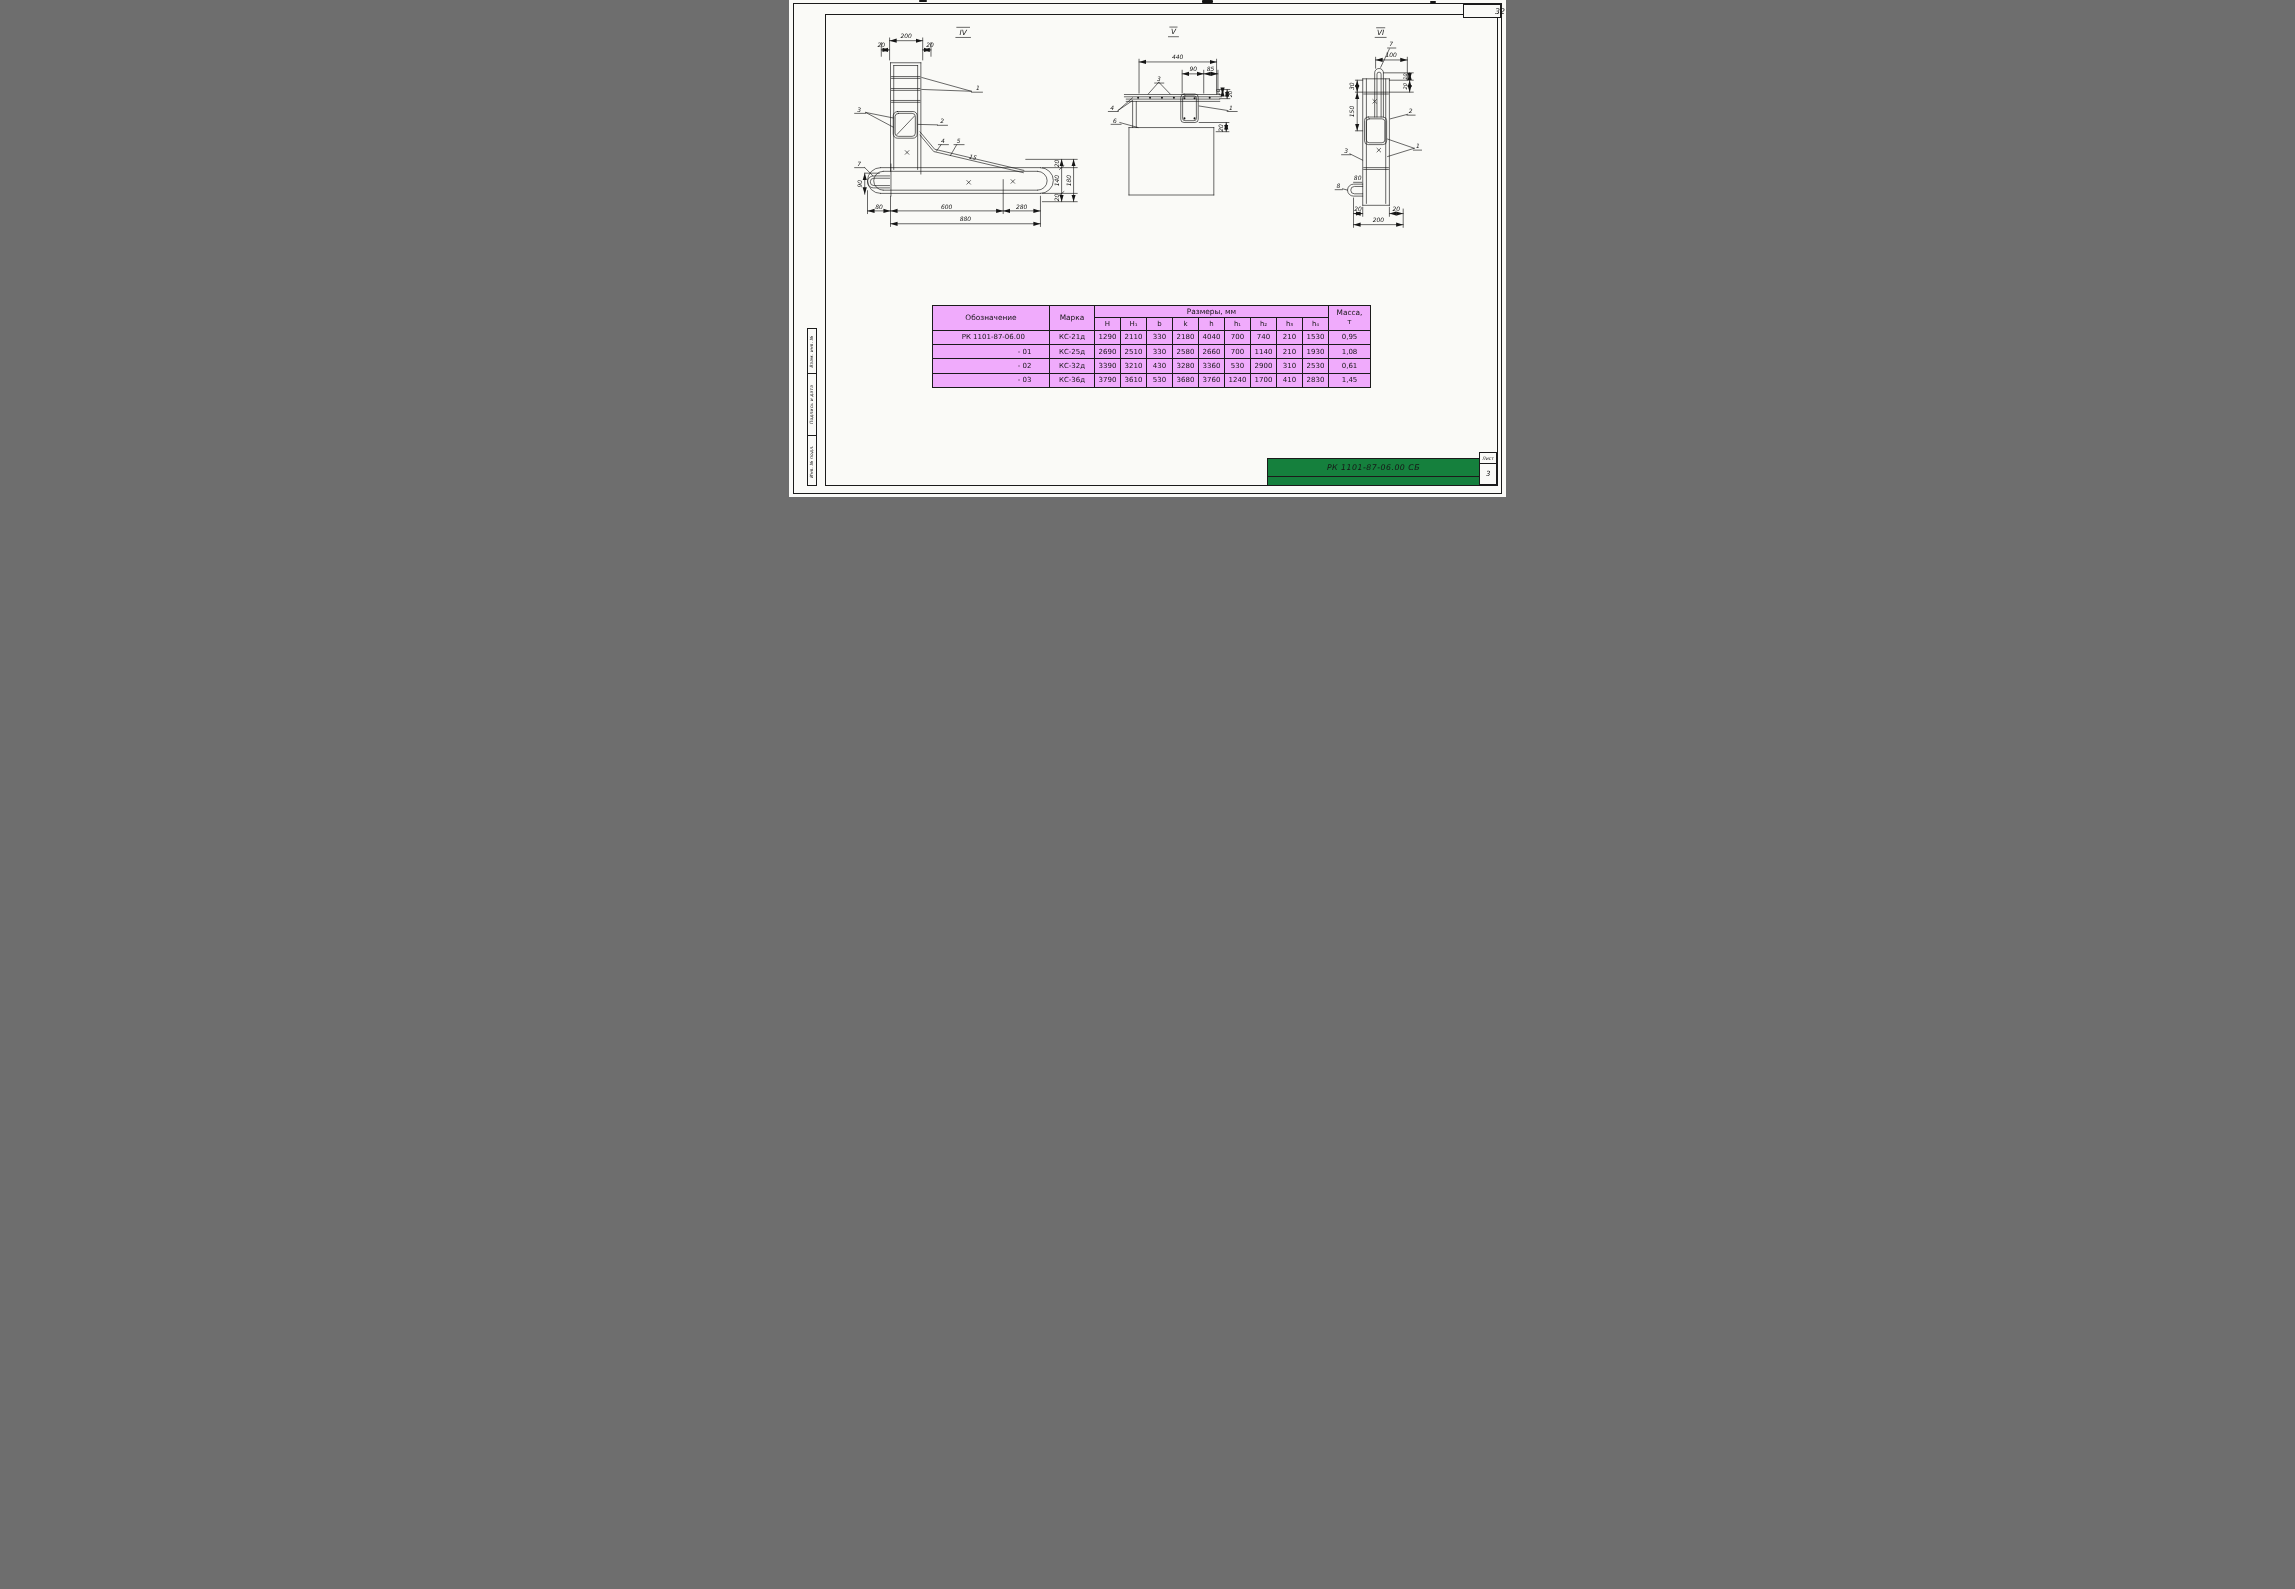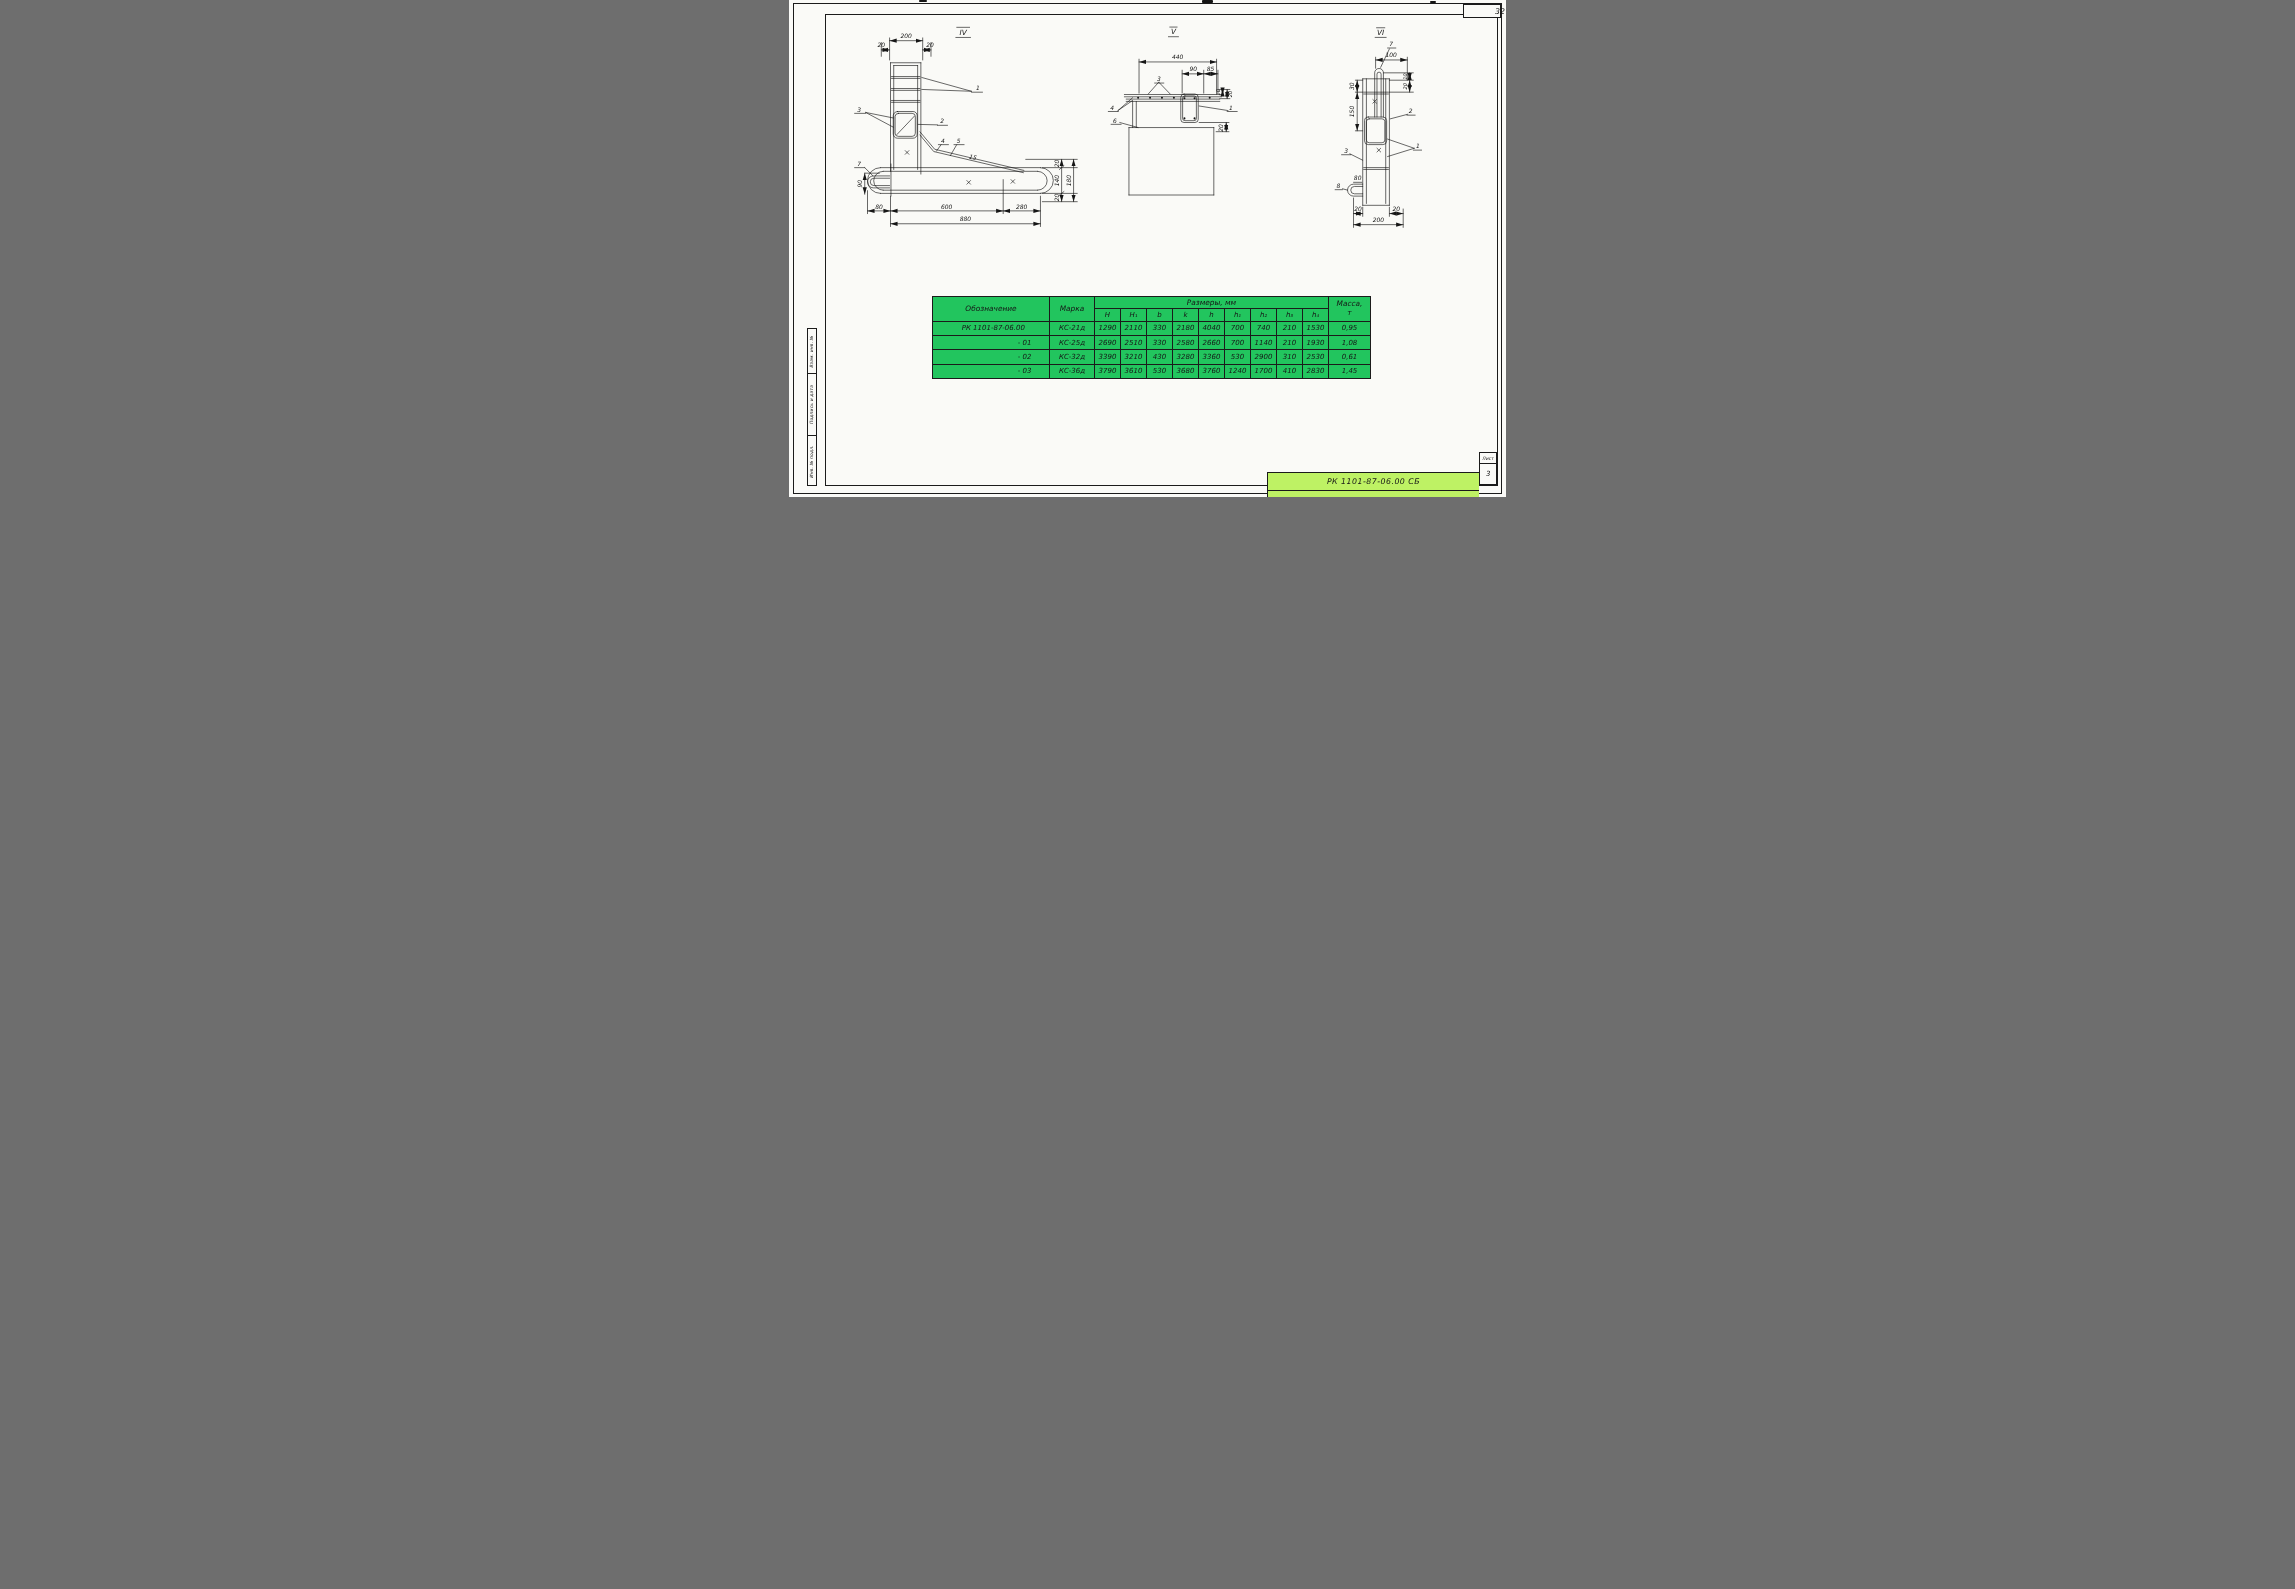--- a/index.html
+++ b/index.html
@@ -17,35 +17,35 @@
   svg .t-title { font-size:16px; }
   svg .t-small { font-size:11px; }
 
   
   .stamp-col { position:absolute; left:17.5px; top:328px; width:10px; height:158px; border:0.7px solid #1b1b1b; background:#fafaf7; }
   .stamp-cell { position:relative; display:flex; align-items:center; justify-content:center; border-bottom:0.7px solid #1b1b1b; }
   .stamp-cell:last-child { border-bottom:none; }
   .stamp-cell span { transform:rotate(-90deg); white-space:nowrap; font-size:4.4px; font-style:italic; letter-spacing:0.2px; }
 
   
-  .spec-table { position:absolute; left:143px; top:296px; border-collapse:collapse; font-style:italic; background:#22c55e; }
+  .spec-table { position:absolute; left:143px; top:305px; border-collapse:collapse; background:#f0abfc; }
   .spec-table td { border:0.7px solid #1b1b1b; text-align:center; padding:0.9px 1.8px; font-size:7px; }
   .spec-table { border:1.1px solid #1b1b1b; }
   .spec-table .h1 td { height:12.4px; font-size:7.4px; }
   .spec-table .h2 td { height:12.4px; }
   .spec-table .dr td { height:14.3px; }
   .c-des { width:117px; }
   .c-mark { width:45px; }
   .c-sz { width:26px; }
   .c-mass { width:42px; white-space:pre-line; line-height:1.15; }
   .des-main { text-align:right; padding-left:6.4px !important;margin-top:43px; }
   .des-sub { text-align:right !important; padding-right:17.5px !important; }
 
   
-  .title-block { position:absolute; left:478px; top:472px; width:212px; height:27px; border-top:0.9px solid #1b1b1b; border-left:0.9px solid #1b1b1b; background:#bef264; }
+  .title-block { position:absolute; left:478px; top:458px; width:212px; height:27px; border-top:0.9px solid #1b1b1b; border-left:0.9px solid #1b1b1b; background:#15803d; }
   .tb-row { height:17.5px; border-bottom:0.9px solid #1b1b1b; display:flex; align-items:center; justify-content:center; font-size:7.8px; font-style:italic; letter-spacing:0.5px; }
   .list-box { position:absolute; left:690px; top:452px; width:18.4px; height:33px; border:0.9px solid #1b1b1b; background:#fafaf7; }
   .list-label { height:11px; border-bottom:0.7px solid #1b1b1b; display:flex; align-items:center; justify-content:center; font-size:4.6px; font-style:italic; }
   .list-num { height:20px; display:flex; align-items:center; justify-content:center; font-size:7px; font-style:italic; }
 </style>
 </head>
 <body>
 
 <div class="sheet">
   <div class="outer-border"></div>

